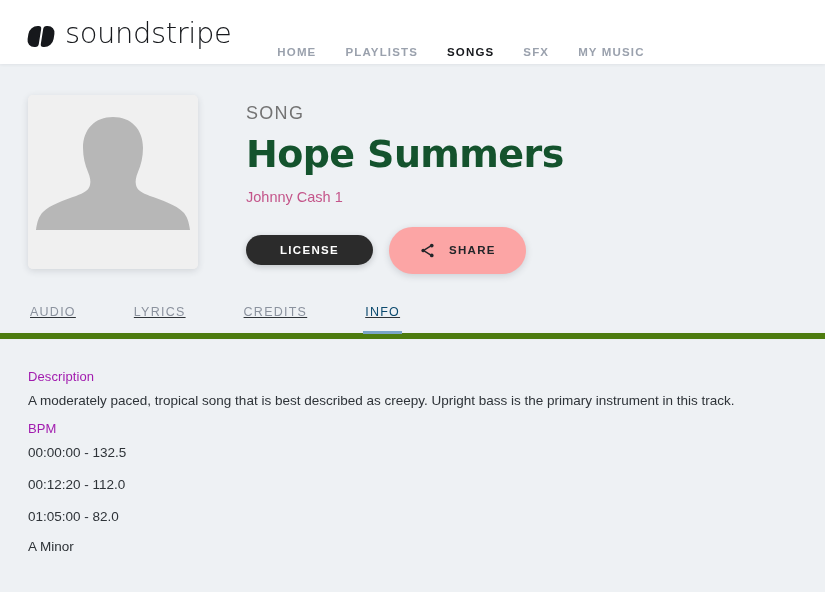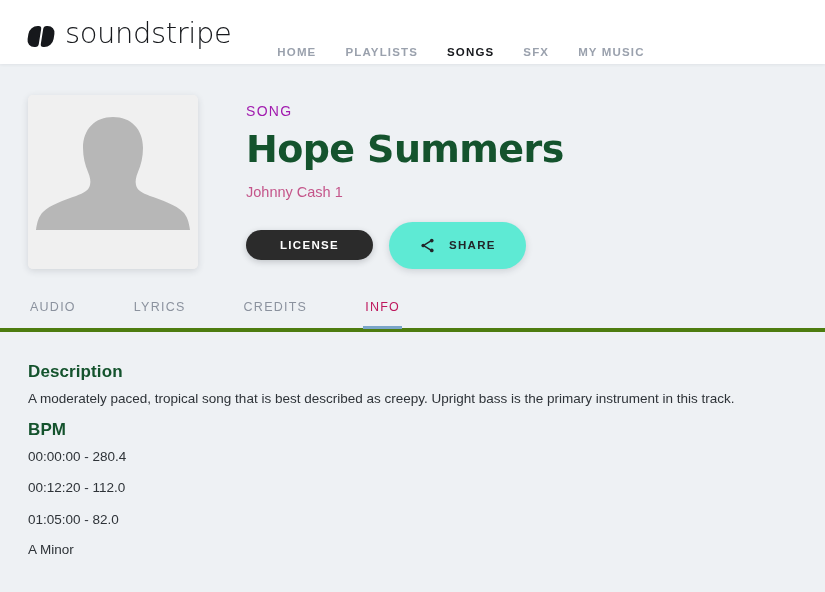--- a/index.html
+++ b/index.html
@@ -99,23 +99,23 @@
   }
   .artwork svg { display: block; width: 100%; height: 100%; }
 
   .hero-info {
     padding-left: 48px;
     padding-top: 8px;
     min-width: 0;
   }
 
   .eyebrow {
-    font-size: 14px;
+    font-size: 18px;
     letter-spacing: 1.3px;
-    color: #a21caf;
+    color: #737373;
     font-weight: 400;
     margin-bottom: 11px;
   }
 
   .song-title {
     font-size: 38px;
     line-height: 1.05;
     font-weight: 700;
     letter-spacing: -0.6px;
     color: #14532d;
@@ -152,67 +152,68 @@
     white-space: nowrap;
   }
   .btn-license {
     background: #2b2b2b;
     color: #ffffff;
     height: 30px;
     padding: 0 34px;
     box-shadow: 0 2px 6px rgba(30, 35, 45, 0.22);
   }
   .btn-share {
-    background: #5eead4;
+    background: #fca5a5;
     color: #222529;
     height: 47px;
     padding: 0 30px;
     gap: 13px;
     box-shadow: 0 2px 7px rgba(40, 50, 65, 0.17);
   }
   .share-icon { display: block; flex: none; }
 
   
   .tabs {
     margin-top: 25px;
     padding: 0 28px;
     display: flex;
     gap: 0;
-    border-bottom: 4px solid #4d7c0f;
+    border-bottom: 6px solid #4d7c0f;
+    text-decoration: underline;
   }
   .tab {
     font-size: 12.5px;
     letter-spacing: 1.25px;
     color: #8b929e;
     font-weight: 400;
     padding: 6px 2px 12px 2px;
     margin-right: 54px;
     cursor: pointer;
     border-bottom: 3px solid transparent;
     margin-bottom: -1px;
     position: relative;
     background: none;
     border-left: none;
     border-right: none;
     border-top: none;
     font-family: inherit;
   }
   .tab.active {
-    color: #be185d;
+    color: #0c4a6e;
     border-bottom-color: #7aa5c8;
   }
 
   
   .panel {
     padding: 30px 28px 0 28px;
   }
   .field-label {
-    font-size: 17px;
-    font-weight: 700;
-    color: #14532d;
+    font-size: 13px;
+    font-weight: 400;
+    color: #a21caf;
     margin-bottom: 7px;
     letter-spacing: 0.1px;
   }
   .field-value {
     font-size: 13.5px;
     color: #2e3338;
     line-height: 1.45;
     margin-bottom: 0;
   }
   .bpm-list { margin-bottom: 11px; }
@@ -290,21 +291,21 @@
 <div class="panel">
 
   <div class="field-group">
     <div class="field-label">Description</div>
     <div class="field-value">A moderately paced, tropical song that is best described as creepy. Upright bass is the primary instrument in this track.</div>
   </div>
 
   <div class="field-group">
     <div class="field-label">BPM</div>
     <div class="bpm-list">
-      <div class="bpm-item">00:00:00 - 280.4</div>
+      <div class="bpm-item">00:00:00 - 132.5</div>
       <div class="bpm-item">00:12:20 - 112.0</div>
       <div class="bpm-item">01:05:00 - 82.0</div>
     </div>
   </div>
 
   <div class="field-group">
     <div class="field-value">A Minor</div>
   </div>
 
 </div>

